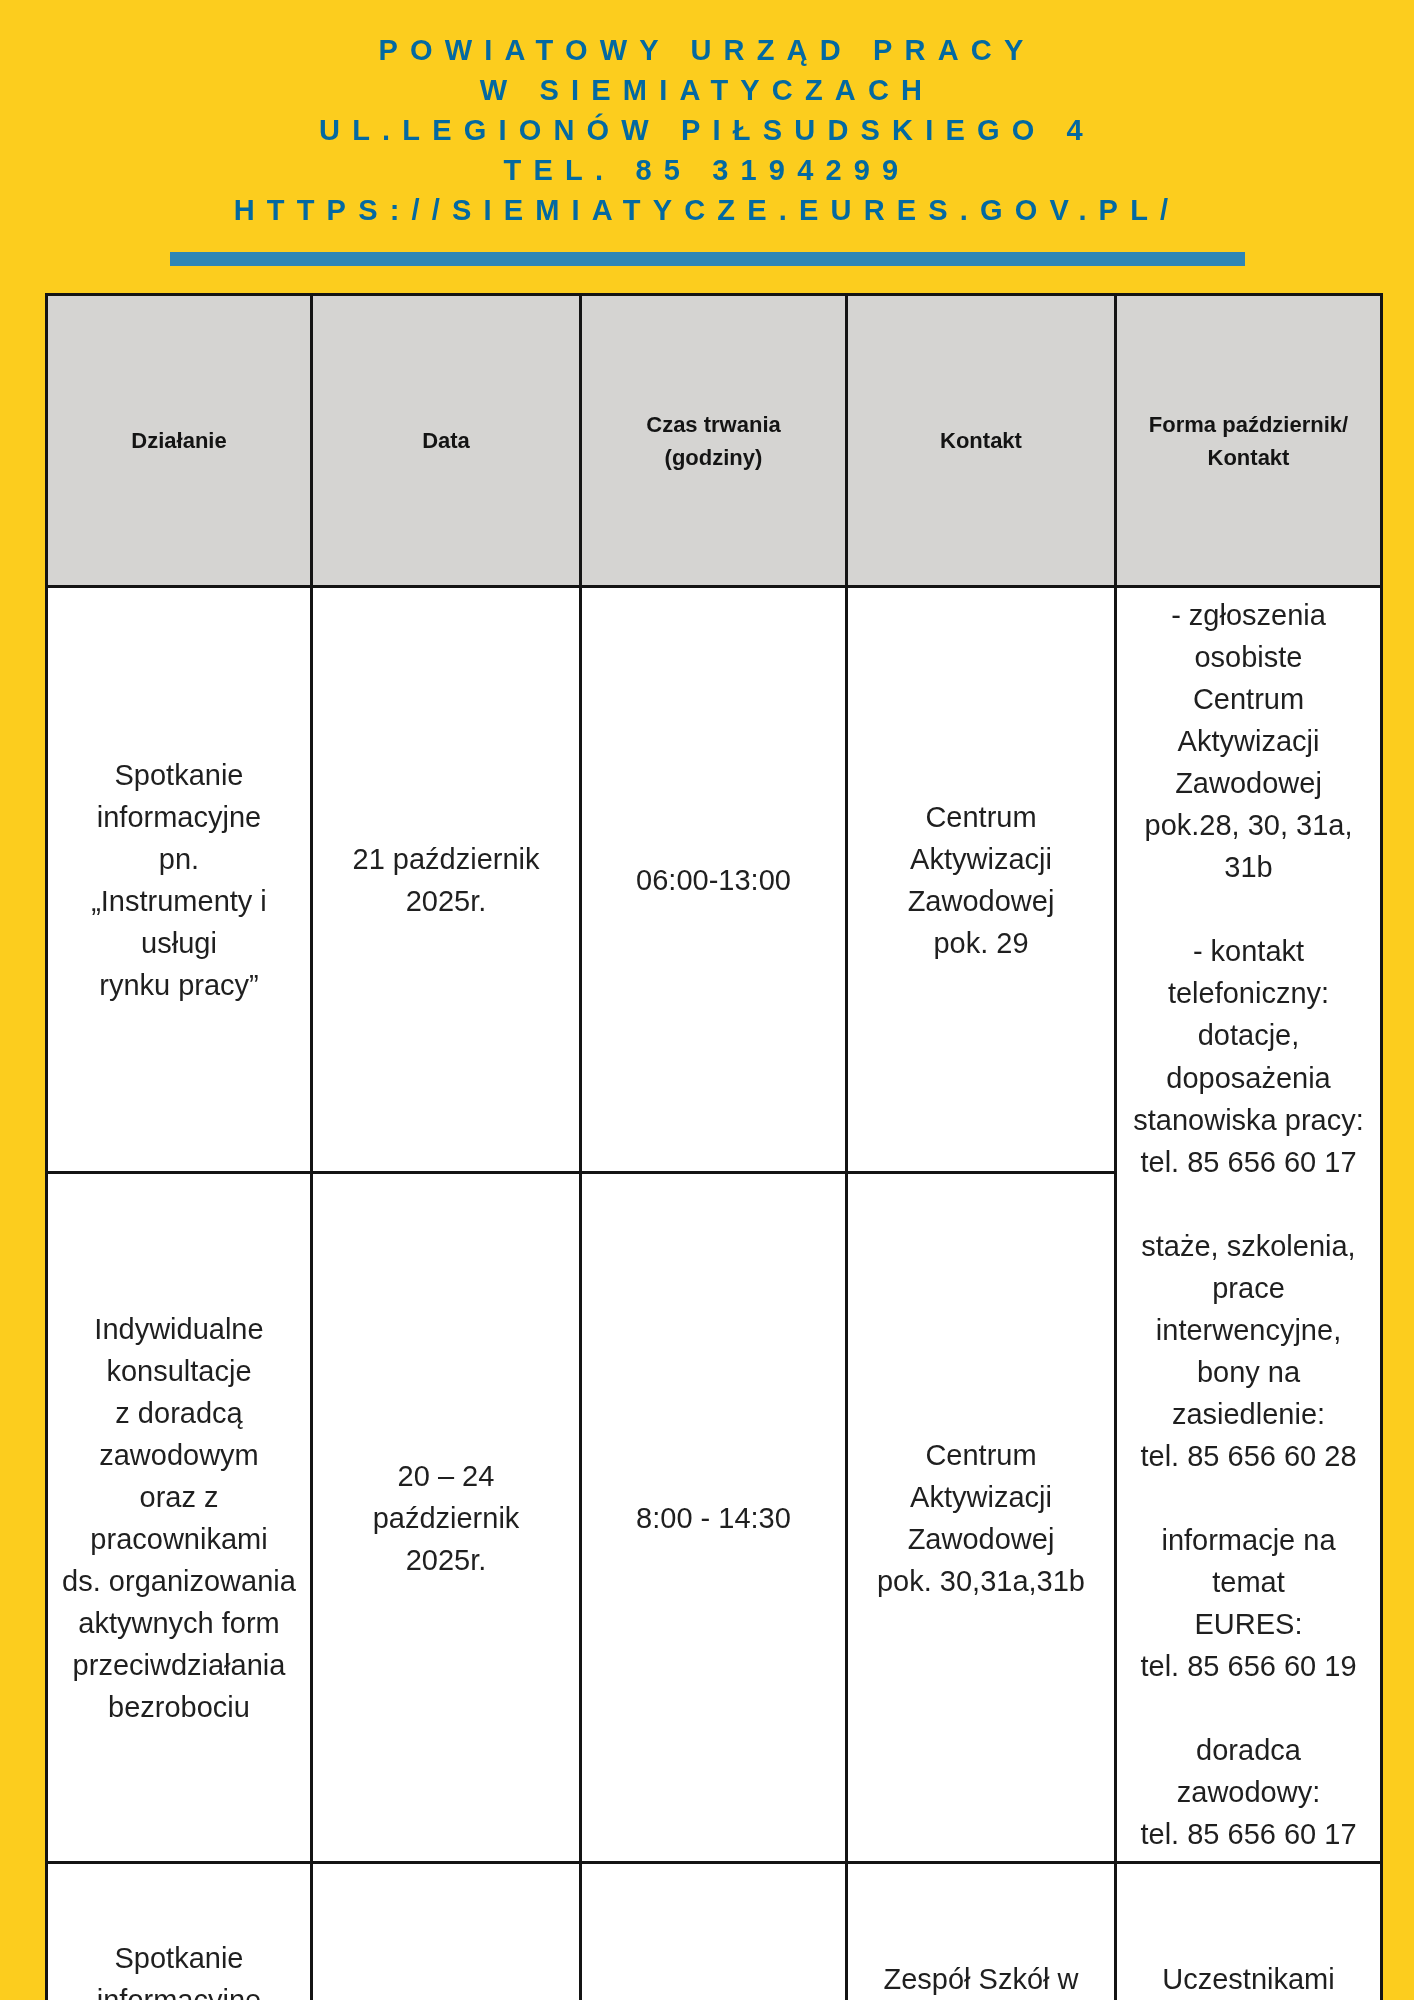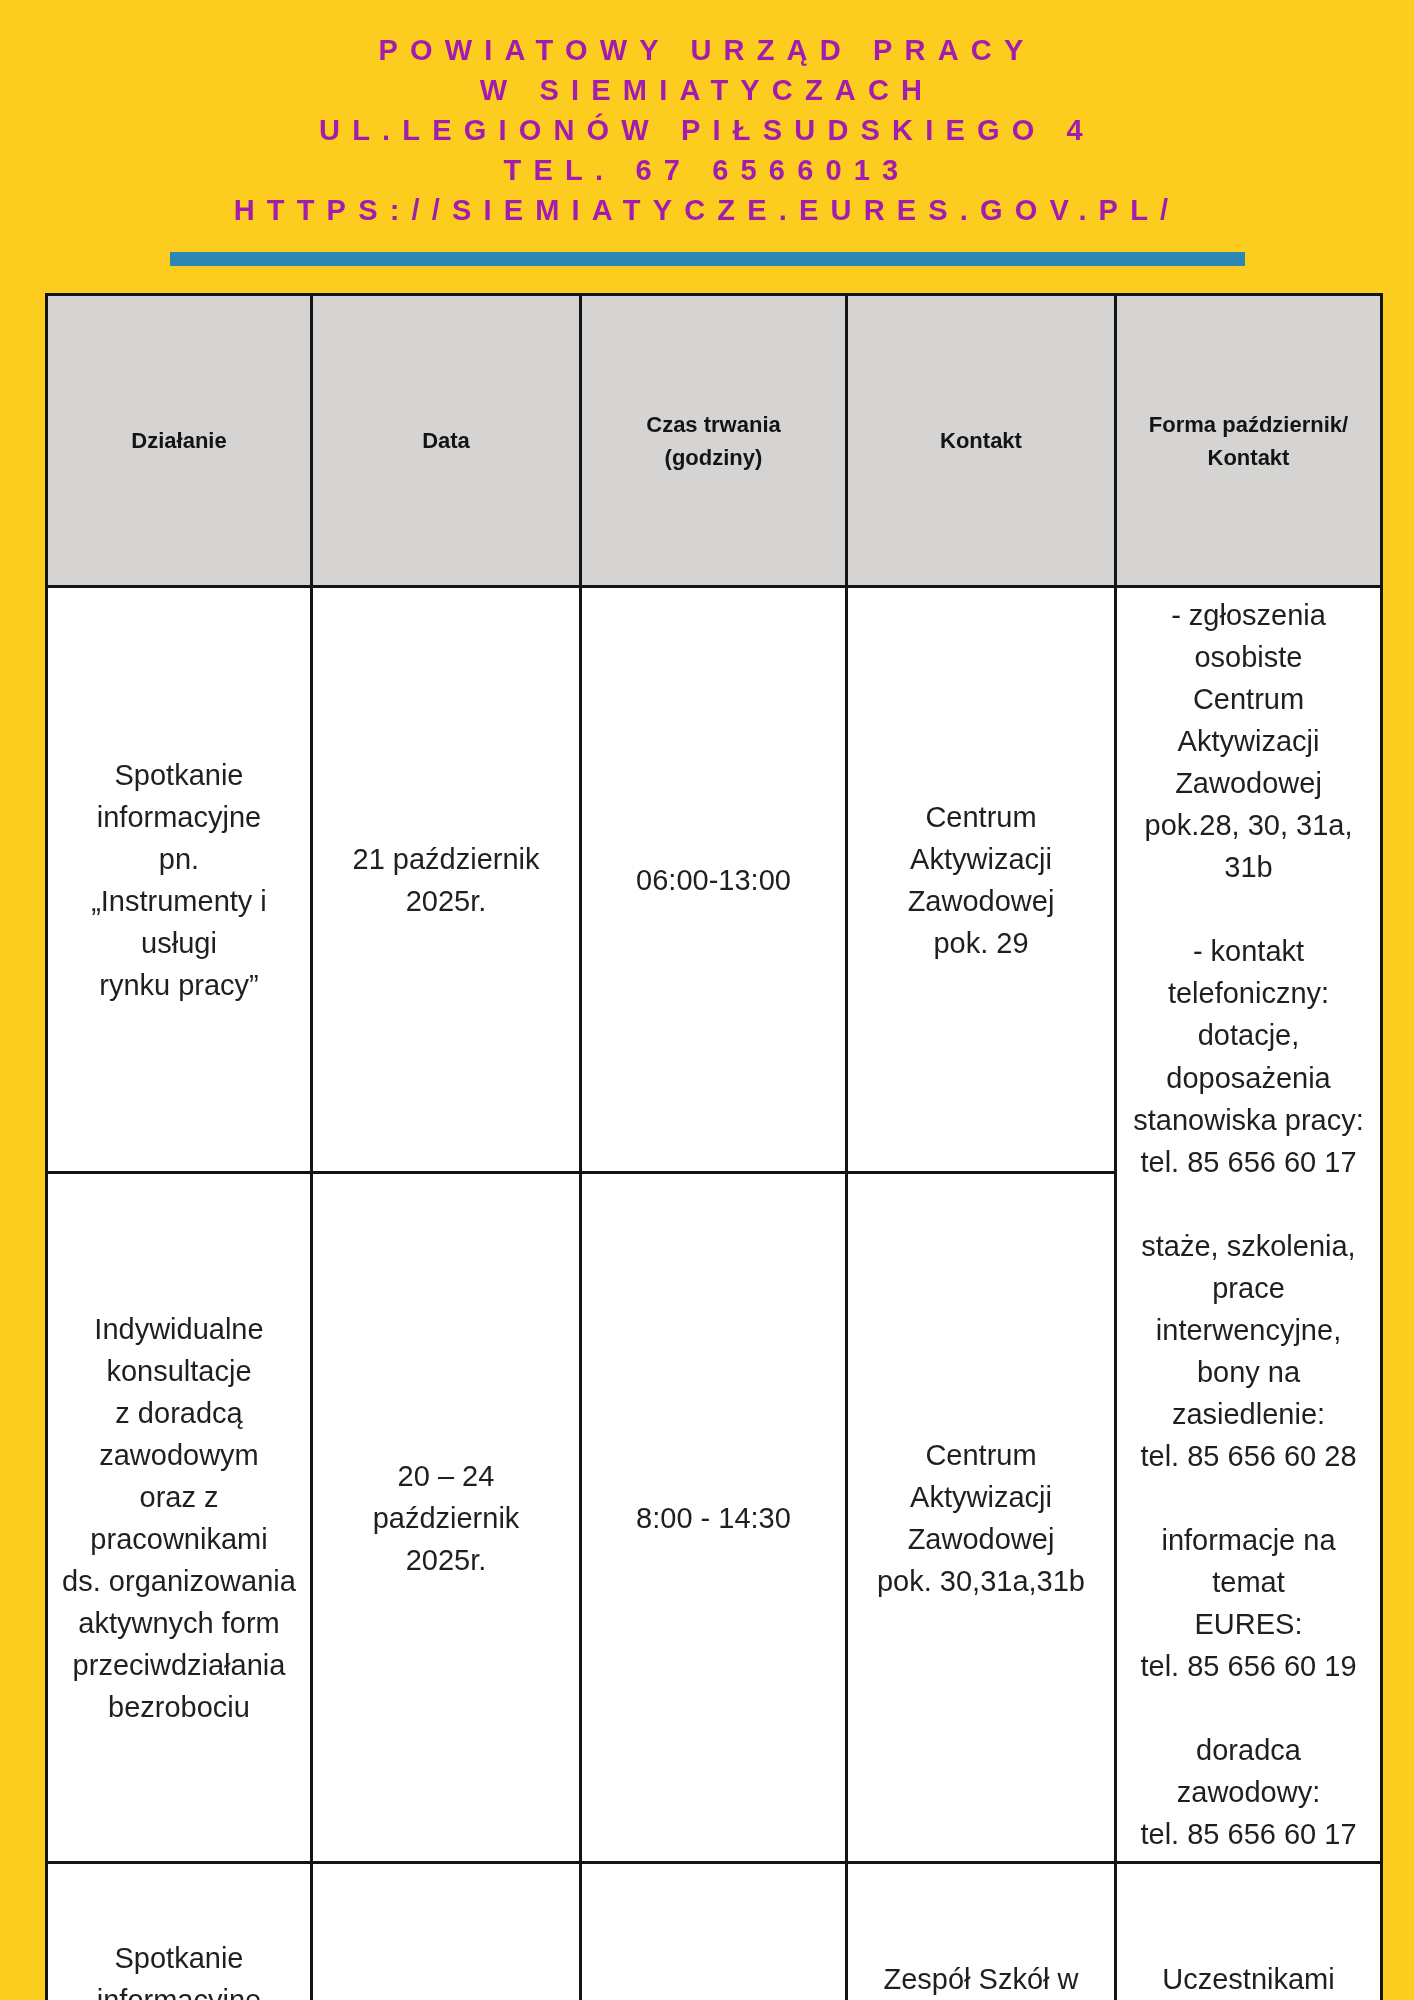--- a/index.html
+++ b/index.html
@@ -8,21 +8,21 @@
     width: 1414px;
     height: 2000px;
     background: #fccd1e;
     font-family: "Liberation Sans", sans-serif;
     overflow: hidden;
   }
   
   .letterhead {
     padding-top: 30px;
     text-align: center;
-    color: #a21caf;
+    color: #0369a1;
   }
   .letterhead .line {
     font-size: 29px;
     font-weight: bold;
     letter-spacing: 0.42em;
     line-height: 40px;
     white-space: nowrap;
   }
   .divider {
     width: 1075px;
@@ -66,21 +66,21 @@
 </style>
 </head>
 <body>
 
 <div class="page">
 
   <div class="letterhead">
     <div class="line">POWIATOWY URZĄD PRACY</div>
     <div class="line">W SIEMIATYCZACH</div>
     <div class="line">UL.LEGIONÓW PIŁSUDSKIEGO 4</div>
-    <div class="line">TEL. 67 6566013</div>
+    <div class="line">TEL. 85 3194299</div>
     <div class="line">HTTPS://SIEMIATYCZE.EURES.GOV.PL/</div>
   </div>
 
   <div class="divider"></div>
 
   <table class="schedule">
     <colgroup>
       <col style="width:265px">
       <col style="width:269px">
       <col style="width:266px">

